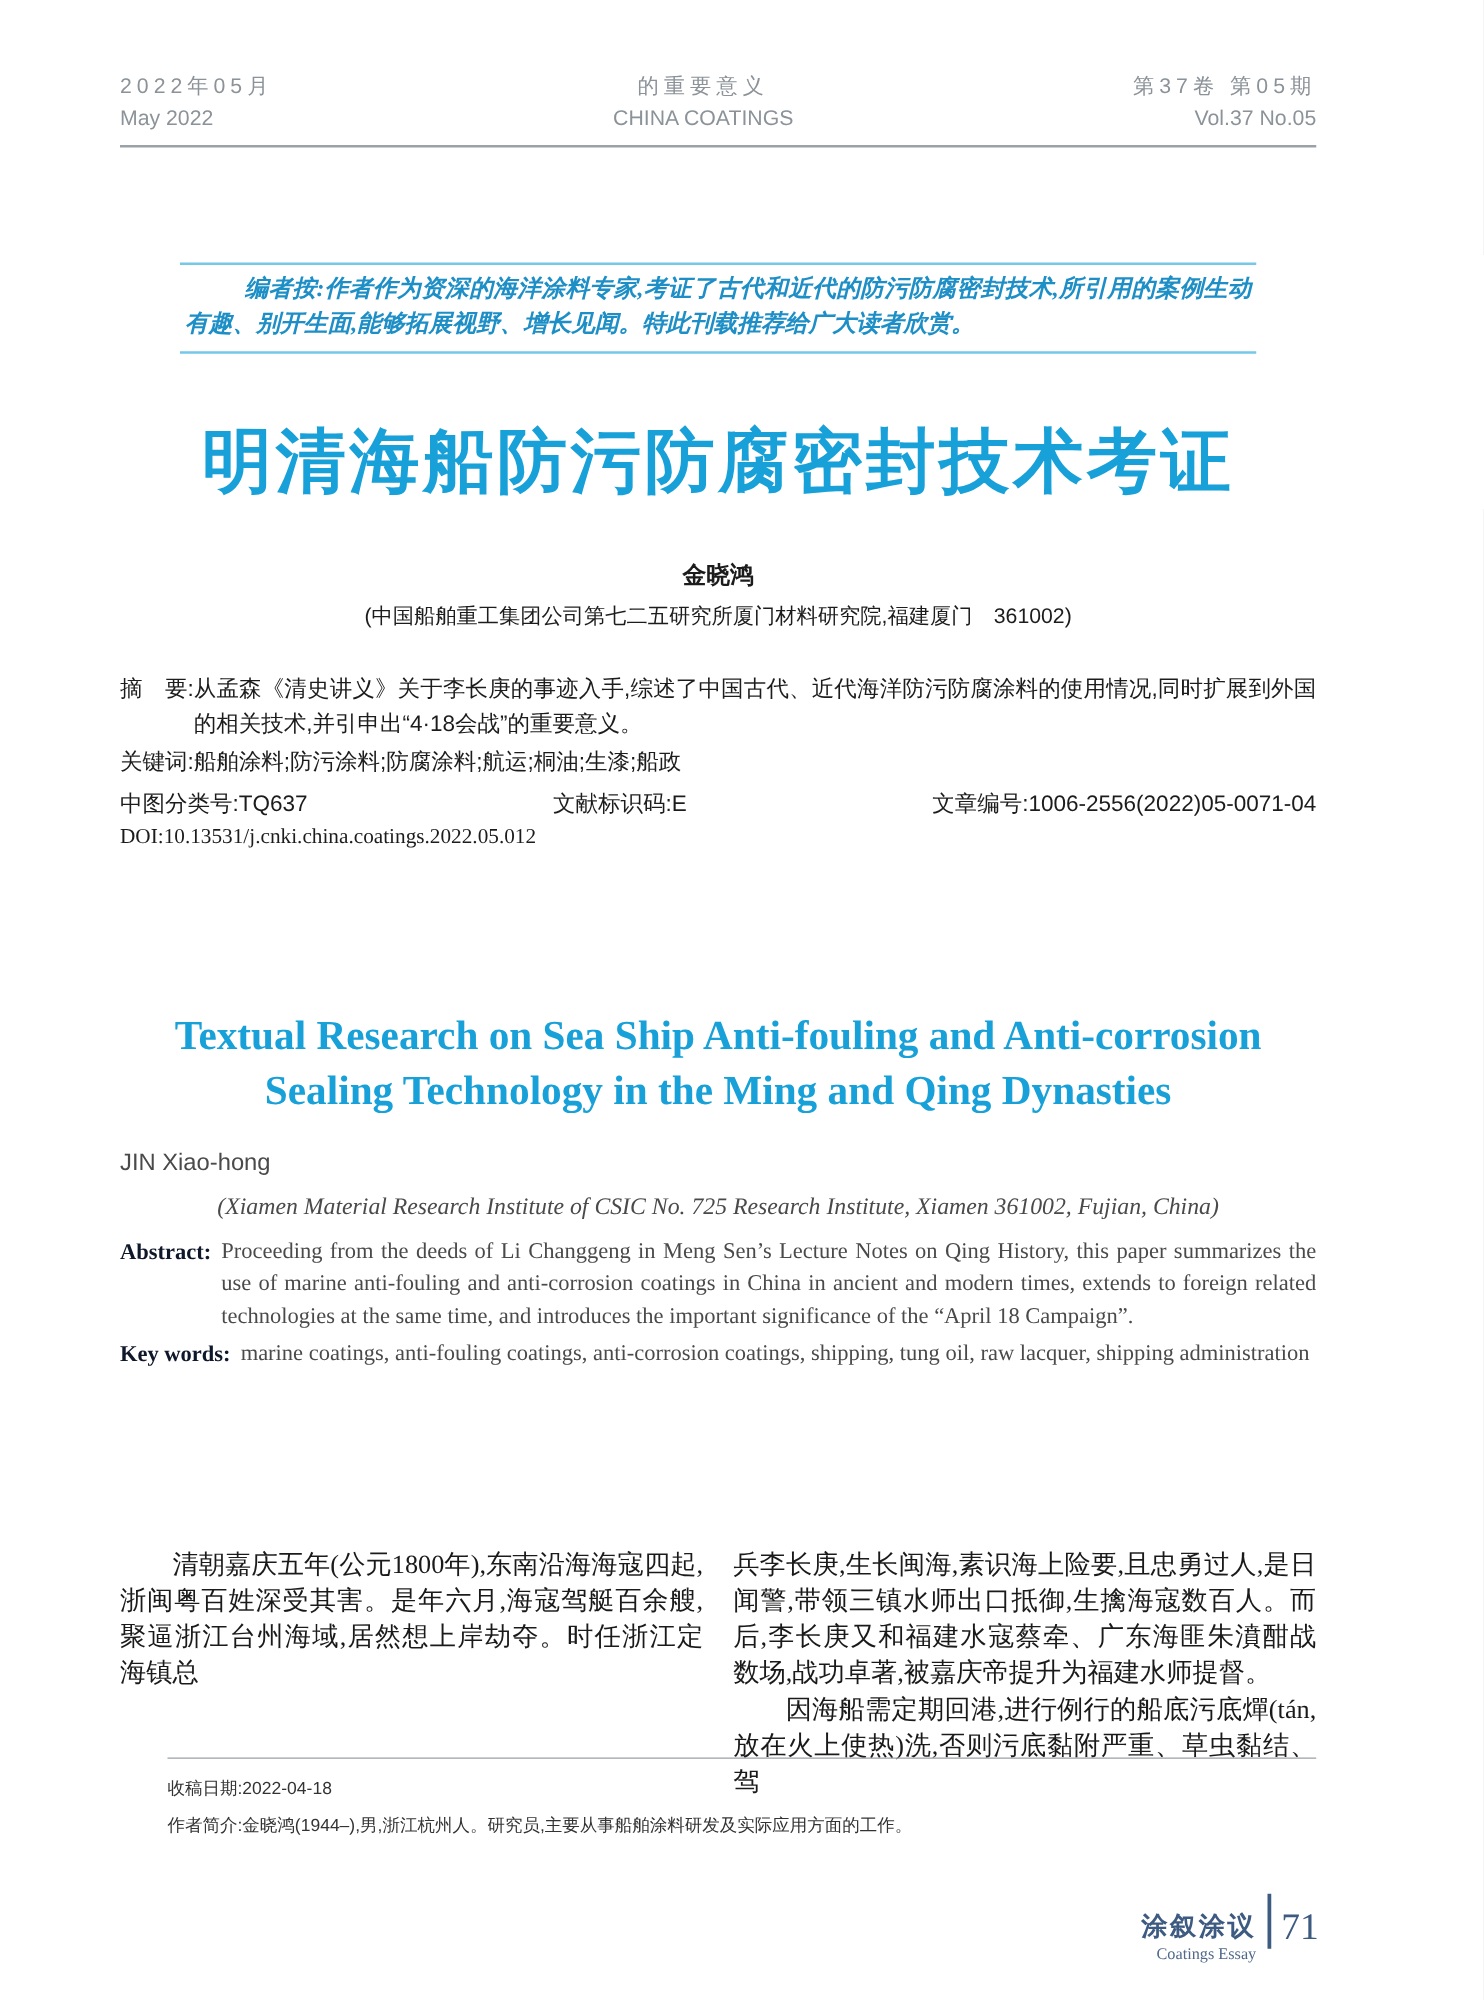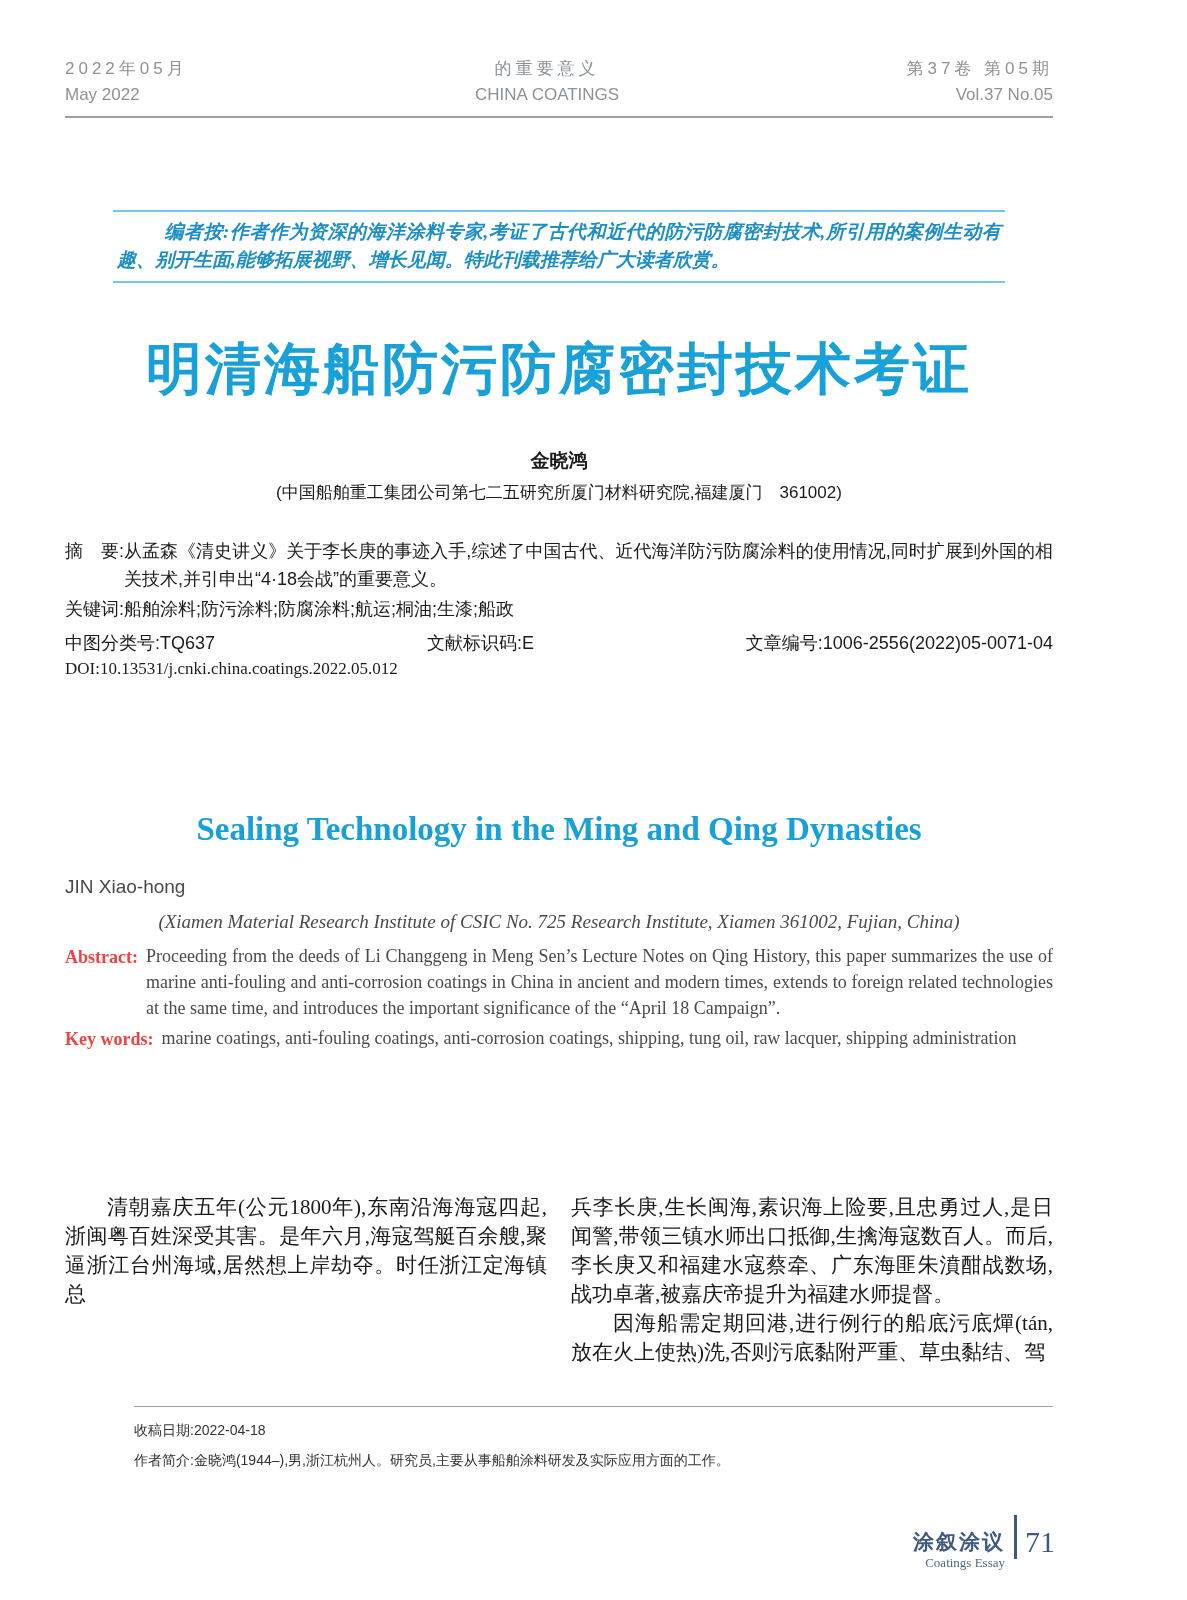--- a/index.html
+++ b/index.html
@@ -2,21 +2,21 @@
 <html><head>
 <meta charset="utf-8">
 <style>
   * { margin:0; padding:0; box-sizing:border-box; }
   html,body { background:#e8e8e8; }
   .page {
     width:1187px; height:1600px; margin:0 auto; position:relative;
     background:#ffffff; overflow:hidden;
     font-family:"Liberation Sans","DejaVu Sans",sans-serif; color:#222;
   }
-  .content { padding:56px 134px 0 65px; }
+  .content { padding:56px 134px 0 96px; }
 
   
   .jheader {
     display:flex; justify-content:space-between; align-items:flex-start;
     color:#8b9298; font-size:17px; line-height:26px;
     border-bottom:2px solid #9aa1a7; padding-bottom:8px;
   }
   .jheader .cell-center { text-align:center; }
   .jheader .cell-right  { text-align:right; }
   .jheader .cn { letter-spacing:4px; }
@@ -66,21 +66,21 @@
     margin-top:10px; text-align:center;
     font-family:"Liberation Serif","DejaVu Serif",serif;
     font-style:italic; font-size:19px; line-height:26px; color:#4a4a4a;
   }
   .en-meta {
     font-family:"Liberation Serif","DejaVu Serif",serif;
     font-size:18px; color:#4a4a4a;
   }
   .en-abstract { margin-top:8px; }
   .en-abstract .text, .en-keywords .text { line-height:26px; }
-  .en-meta .label { font-weight:bold; color:#ef4444; padding-right:8px; }
+  .en-meta .label { font-weight:bold; color:#0f172a; padding-right:8px; }
   .en-keywords { margin-top:4px; }
 
   
   .body-cols {
     margin-top:140px; display:flex; gap:24px;
     font-family:"Liberation Serif","DejaVu Serif",serif;
     font-size:21px; line-height:29px; color:#1a1a1a;
   }
   .body-cols .col { flex:1; }
   .body-cols p { text-align:justify; }
@@ -150,20 +150,21 @@
       </div>
       <div class="clc-row">
         <span><span>中图分类号:</span><span>TQ637</span></span>
         <span><span>文献标识码:</span><span>E</span></span>
         <span><span>文章编号:</span><span>1006-2556(2022)05-0071-04</span></span>
       </div>
       <div class="doi-line">DOI:10.13531/j.cnki.china.coatings.2022.05.012</div>
     </div>
 
     <h2 class="title-en">
+      <div>Textual Research on Sea Ship Anti-fouling and Anti-corrosion</div>
       <div>Sealing Technology in the Ming and Qing Dynasties</div>
     </h2>
     <div class="author-en">JIN Xiao-hong</div>
     <div class="affil-en">(Xiamen Material Research Institute of CSIC No. 725 Research Institute, Xiamen 361002, Fujian, China)</div>
 
     <div class="en-meta">
       <div class="hang-row en-abstract">
         <span class="label">Abstract:</span>
         <div class="text">Proceeding from the deeds of Li Changgeng in Meng Sen’s Lecture Notes on Qing History, this paper summarizes the use of marine anti-fouling and anti-corrosion coatings in China in ancient and modern times, extends to foreign related technologies at the same time, and introduces the important significance of the “April 18 Campaign”.</div>
       </div>

